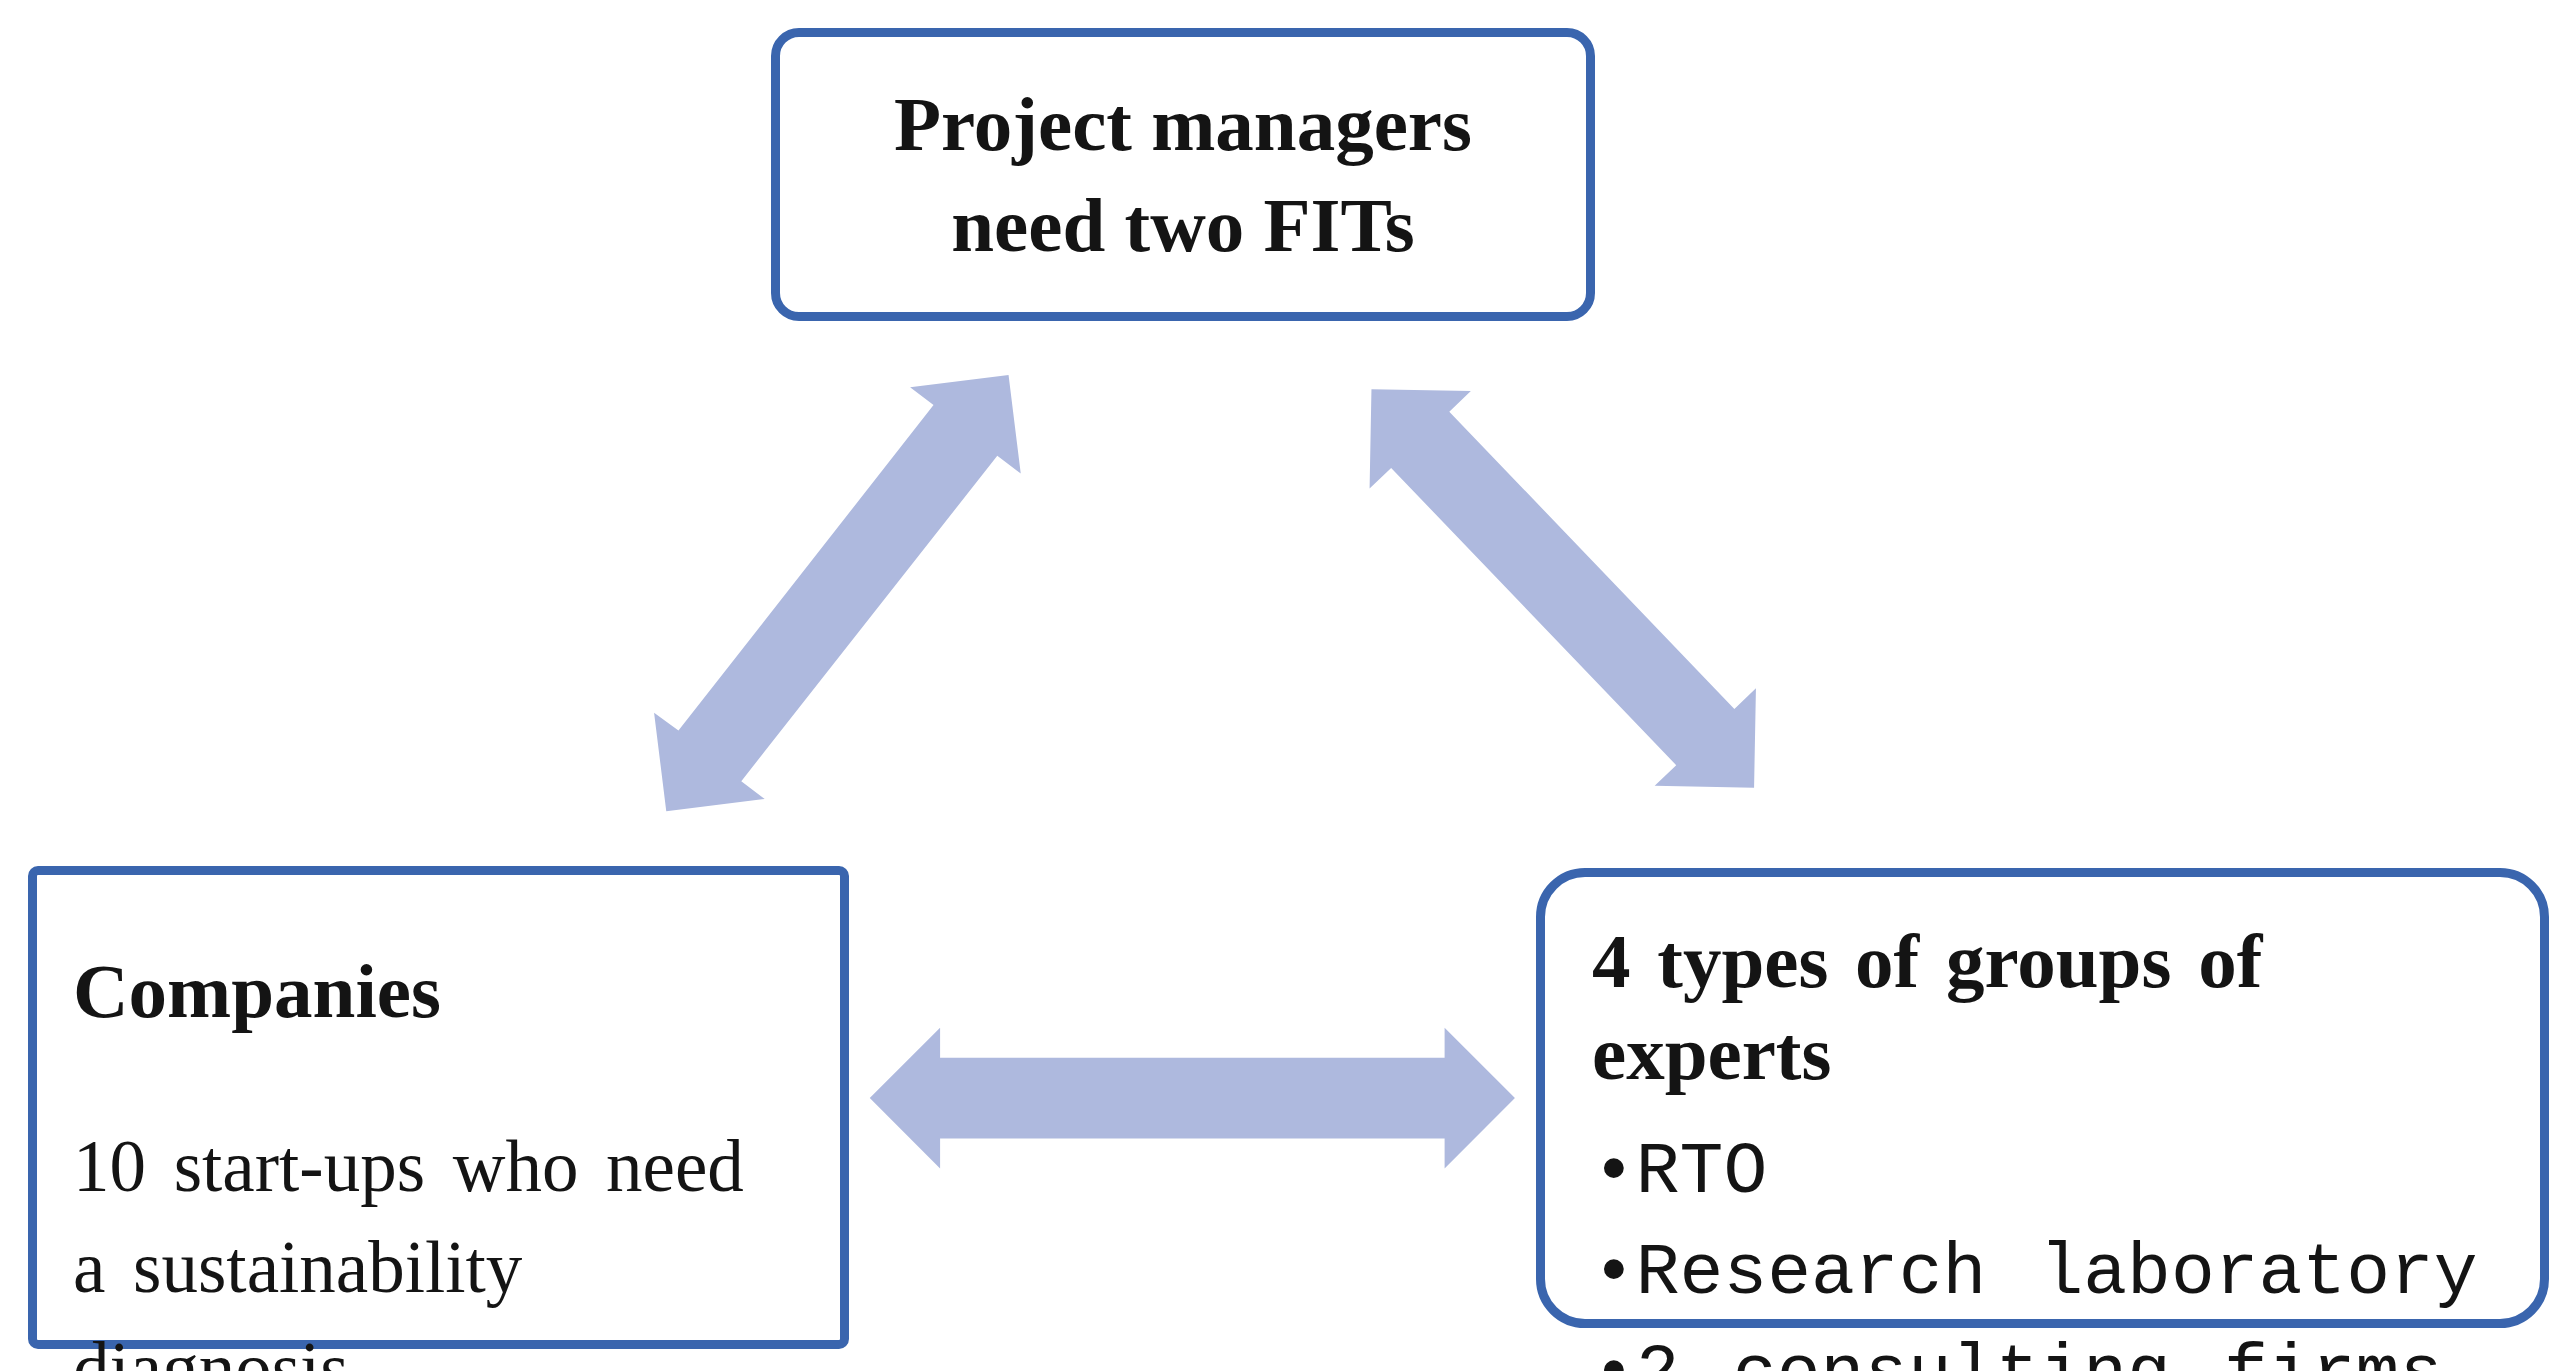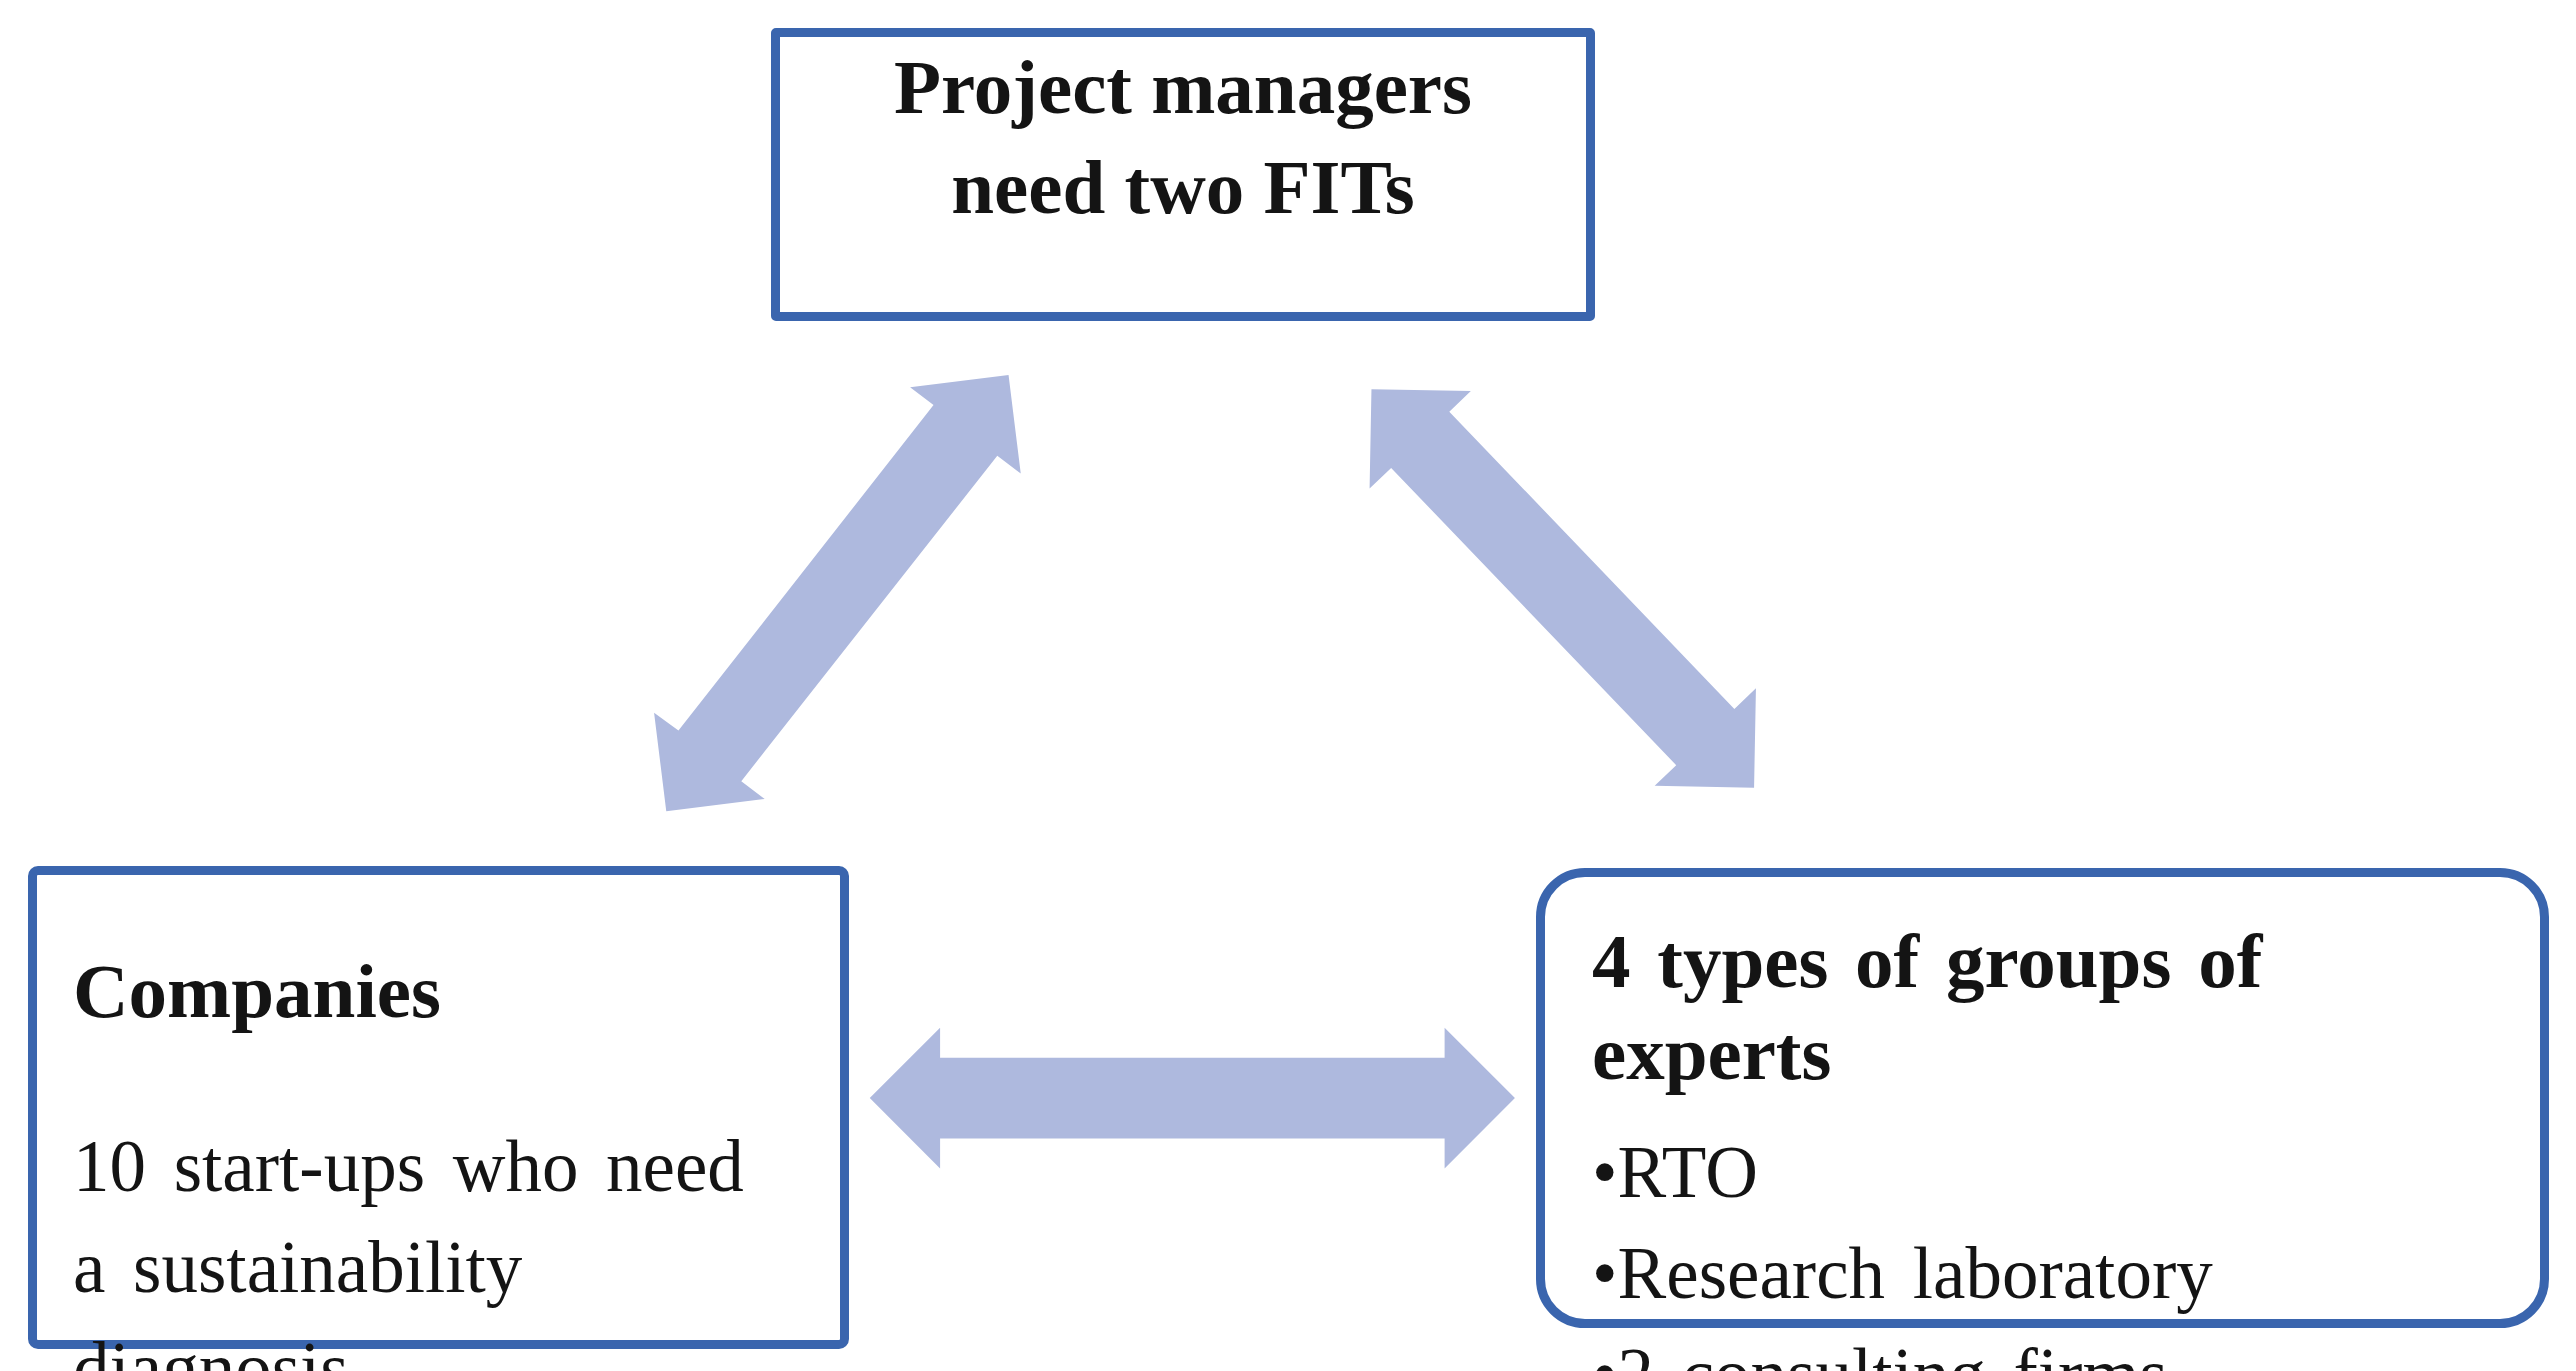--- a/index.html
+++ b/index.html
@@ -20,23 +20,24 @@
   }
   .box {
     position: absolute;
     box-sizing: border-box;
     background: #ffffff;
     border: 9.4px solid #3a65ae;
   }
   .box-top {
     left: 771px; top: 28px;
     width: 824px; height: 293px;
-    border-radius: 5px;
+    border-radius: 28px;
     display: flex;
     flex-direction: column;
+    justify-content: center;
     align-items: center;
     text-align: center;
     font-weight: bold;
     font-size: 77px;
     line-height: 1.3;
   }
   .box-companies {
     left: 28px; top: 866px;
     width: 821px; height: 483px;
     border-radius: 10px;
@@ -61,21 +62,21 @@
     word-spacing: 9.4px;
   }
   .bullet-list {
     list-style: none;
     margin: 23.5px 0 0 0;
     padding: 0;
     font-size: 73px;
     line-height: 1.38;
     word-spacing: 9.4px;
   }
-  .bullet-list li { white-space: nowrap; }
+  .bullet-list li { white-space: nowrap; font-family: Liberation Mono, monospace; }
   .bullet-char { display: inline; }
 </style>
 </head>
 <body>
 
 <div class="stage">
 
   <svg class="arrows-layer" viewBox="0 0 2746 1462" aria-hidden="true">
     <polygon points="710,865 815,852 790,833 1063,486 1088,505 1075,400 970,413 995,432 723,779 697,760" fill="#aeb9de"></polygon>
     <polygon points="1462,415 1460,521 1483,499 1787,816 1764,838 1870,840 1872,734 1849,756 1545,439 1568,417" fill="#aeb9de"></polygon>

